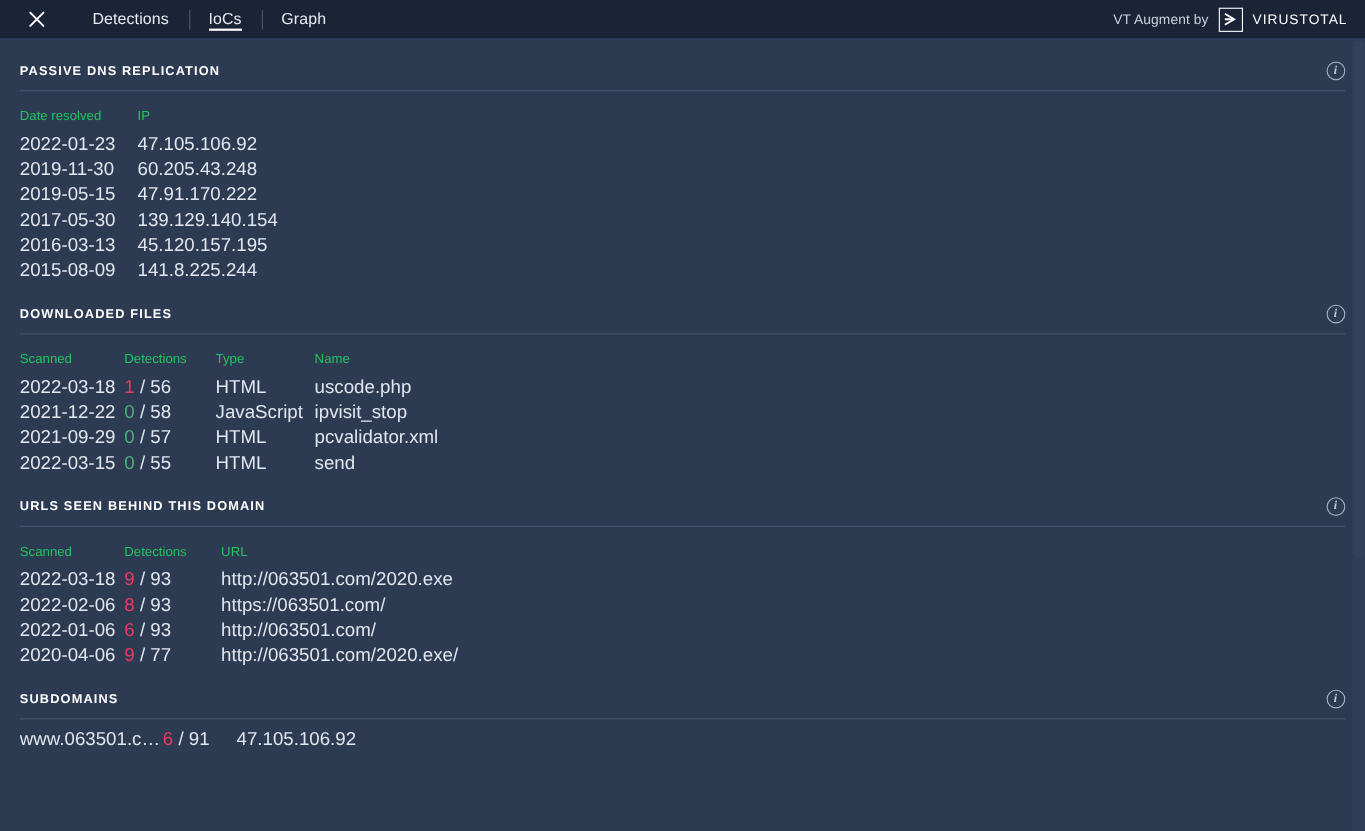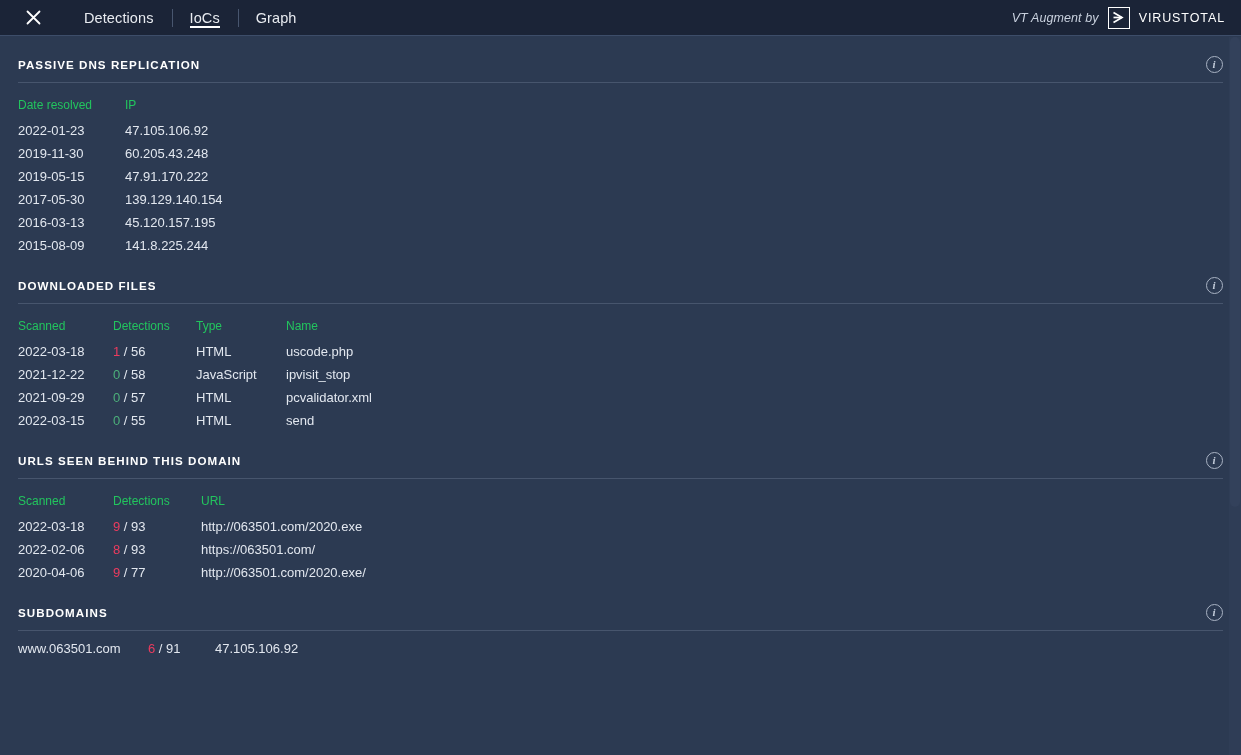--- a/index.html
+++ b/index.html
@@ -60,21 +60,20 @@
     right: 16px;
     top: 0; bottom: 0;
     display: flex;
     align-items: center;
     gap: 9px;
   }
   .brand-text {
     font-size: 12.5px;
     color: #c9d1de;
     letter-spacing: .1px;
-    font-style: italic;
   }
   .vt-logo-mark {
     width: 22px; height: 22px;
     border: 1.6px solid #ffffff;
     display: flex; align-items: center; justify-content: center;
   }
   .vt-logo-mark svg { display: block; }
   .vt-word {
     font-size: 12.5px;
     font-weight: normal;
@@ -130,21 +129,21 @@
   }
   th {
     text-align: left;
     font-weight: normal;
     font-size: 12px;
     color: #22c55e;
     padding: 14px 0 6px 0;
     line-height: 16px;
   }
   td {
-    font-size: 13px;
+    font-size: 17px;
     color: #e2e7ef;
     padding: 3.5px 0;
     line-height: 16px;
     white-space: nowrap;
     overflow: hidden;
     text-overflow: ellipsis;
   }
   .det-mal { color: #ec3b5e; }
   .det-clean { color: #4cb07a; }
   .det-total { color: #e2e7ef; }
@@ -352,20 +351,25 @@
           <td>2022-03-18</td>
           <td><span class="det-mal">9</span><span class="det-total"> / </span><span class="det-total">93</span></td>
           <td>http://063501.com/2020.exe</td>
         </tr>
         <tr>
           <td>2022-02-06</td>
           <td><span class="det-mal">8</span><span class="det-total"> / </span><span class="det-total">93</span></td>
           <td>https://063501.com/</td>
         </tr>
         <tr>
+          <td>2022-01-06</td>
+          <td><span class="det-mal">6</span><span class="det-total"> / </span><span class="det-total">93</span></td>
+          <td>http://063501.com/</td>
+        </tr>
+        <tr>
           <td>2020-04-06</td>
           <td><span class="det-mal">9</span><span class="det-total"> / </span><span class="det-total">77</span></td>
           <td>http://063501.com/2020.exe/</td>
         </tr>
       </tbody>
     </table>
   </div>
 
   <div class="section">
     <div class="section-head">

